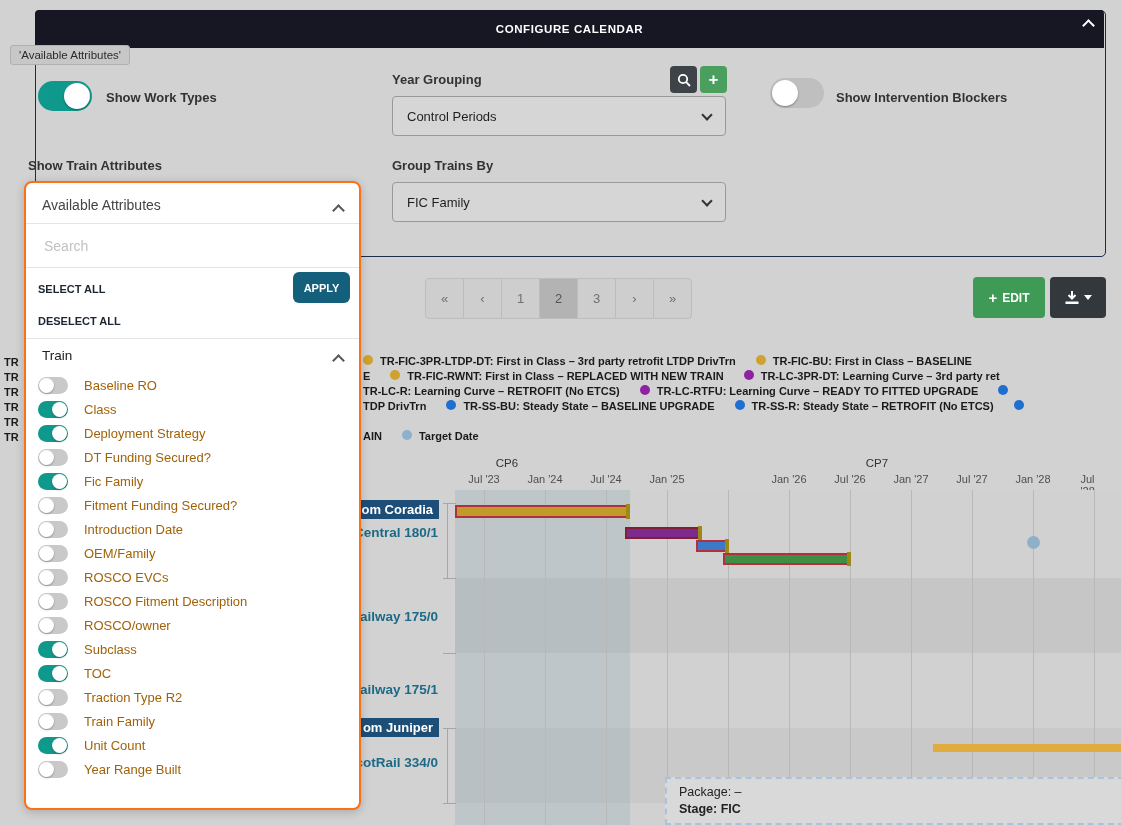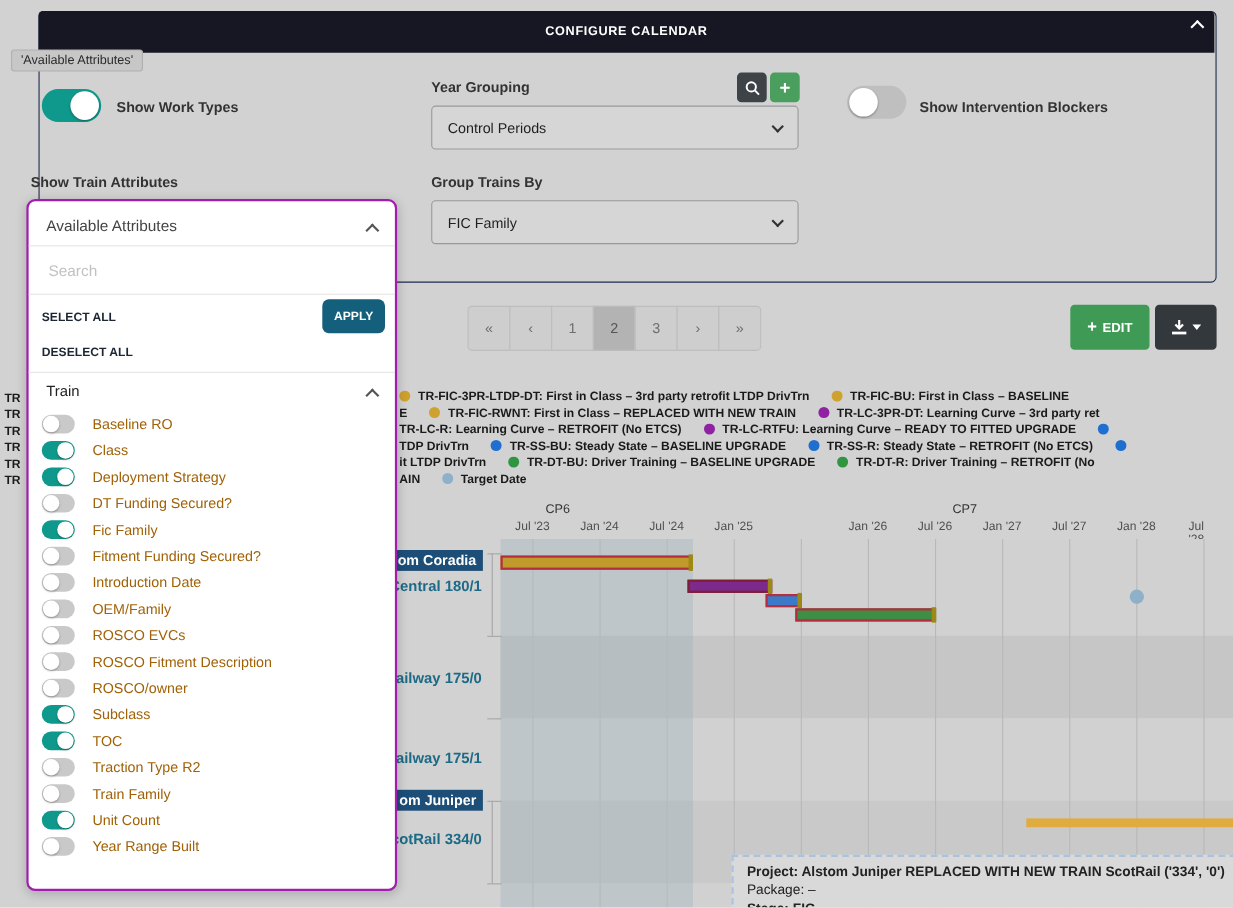--- a/index.html
+++ b/index.html
@@ -30,21 +30,21 @@
           border-radius:4px;display:flex;align-items:center;padding:0 14px;box-sizing:border-box;
           font-size:13px;color:#1f1f1f;cursor:pointer;}
   .select .chev{margin-left:auto;width:6px;height:6px;color:#333;margin-top:-3px;}
   .sq-btn{position:absolute;width:27px;height:27px;border-radius:4px;display:flex;align-items:center;
           justify-content:center;cursor:pointer;}
   .sq-btn.dark{background:#3e4347;}
   .sq-btn.green{background:#4a9e5e;color:#fff;font-size:17px;font-weight:bold;}
 
   
   .attr-dropdown{position:absolute;left:24px;top:181px;width:337px;height:629px;background:#fff;
-                 border:2px solid #a21caf;border-radius:8px;z-index:50;box-shadow:0 2px 10px rgba(0,0,0,.2);
+                 border:2px solid #f97316;border-radius:8px;z-index:50;box-shadow:0 2px 10px rgba(0,0,0,.2);
                  box-sizing:border-box;}
   .dd-title{position:absolute;left:16px;top:14px;font-size:14px;color:#444;}
   .dd-chev{position:absolute;right:16px;color:#555;}
   .dd-div{position:absolute;left:0;right:0;border-top:1px solid #e4e4e4;}
   .dd-search{position:absolute;left:16px;top:46px;width:290px;height:32px;border:none;outline:none;
              font-size:14px;color:#333;background:transparent;font-family:"Liberation Sans",sans-serif;}
   .dd-search::placeholder{color:#c2c2c2;}
   .dd-link{position:absolute;left:12px;font-size:11px;font-weight:bold;color:#1c2733;cursor:pointer;}
   .apply-btn{position:absolute;right:9px;top:89px;width:57px;height:31px;background:#14607c;color:#fff;
              font-size:11px;font-weight:bold;border:none;border-radius:6px;display:flex;align-items:center;
@@ -205,27 +205,20 @@
           <div class="ltext">TDP DrivTrn</div>
           <div class="ldot" style="background: rgb(31, 111, 208);"></div>
           <div class="ltext">TR-SS-BU: Steady State – BASELINE UPGRADE</div>
           <div class="ldot" style="background: rgb(31, 111, 208);"></div>
           <div class="ltext">TR-SS-R: Steady State – RETROFIT (No ETCS)</div>
           <div class="ldot" style="background: rgb(31, 111, 208);"></div>
         </div>
       </div>
       <div class="legend-line" style="top: 415px;">
         <div class="legend-left">TR</div>
-        <div class="legend-segs">
-          <div class="ltext">it LTDP DrivTrn</div>
-          <div class="ldot" style="background: rgb(47, 149, 64);"></div>
-          <div class="ltext">TR-DT-BU: Driver Training – BASELINE UPGRADE</div>
-          <div class="ldot" style="background: rgb(47, 149, 64);"></div>
-          <div class="ltext">TR-DT-R: Driver Training – RETROFIT (No</div>
-        </div>
       </div>
       <div class="legend-line" style="top: 430px;">
         <div class="legend-left">TR</div>
         <div class="legend-segs">
           <div class="ltext">AIN</div>
           <div class="ldot" style="background: rgb(143, 176, 201);"></div>
           <div class="ltext">Target Date</div>
         </div>
       </div>
     </div>
@@ -286,21 +279,20 @@
         <div class="bar-cap"></div>
       </div>
       <div class="bar" style="left: 723px; top: 63px; width: 128px; height: 12px; background: rgb(62, 143, 69); border: 2px solid rgb(179, 46, 62);">
         <div class="bar-cap"></div>
       </div>
       <div class="bar" style="left: 933px; top: 254px; width: 190px; height: 8px; background: rgb(224, 171, 63);"></div>
       <div class="target-dot" style="left: 1027px; top: 46px;"></div>
     </div>
 
   <div class="chart-tooltip" id="chart-tooltip">
-      <div class="tl-bold">Project: Alstom Juniper REPLACED WITH NEW TRAIN ScotRail ('334', '0')</div>
       <div>Package: –</div>
       <div class="tl-bold">Stage: FIC</div>
     </div>
 
   <div class="attr-dropdown">
     <div class="dd-title">Available Attributes</div>
     <span class="dd-chev" style="top:18px;"><span class="chev up"></span></span>
     <div class="dd-div" style="top:40px;"></div>
     <input class="dd-search" placeholder="Search" style="">
     <div class="dd-div" style="top:84px;"></div>

